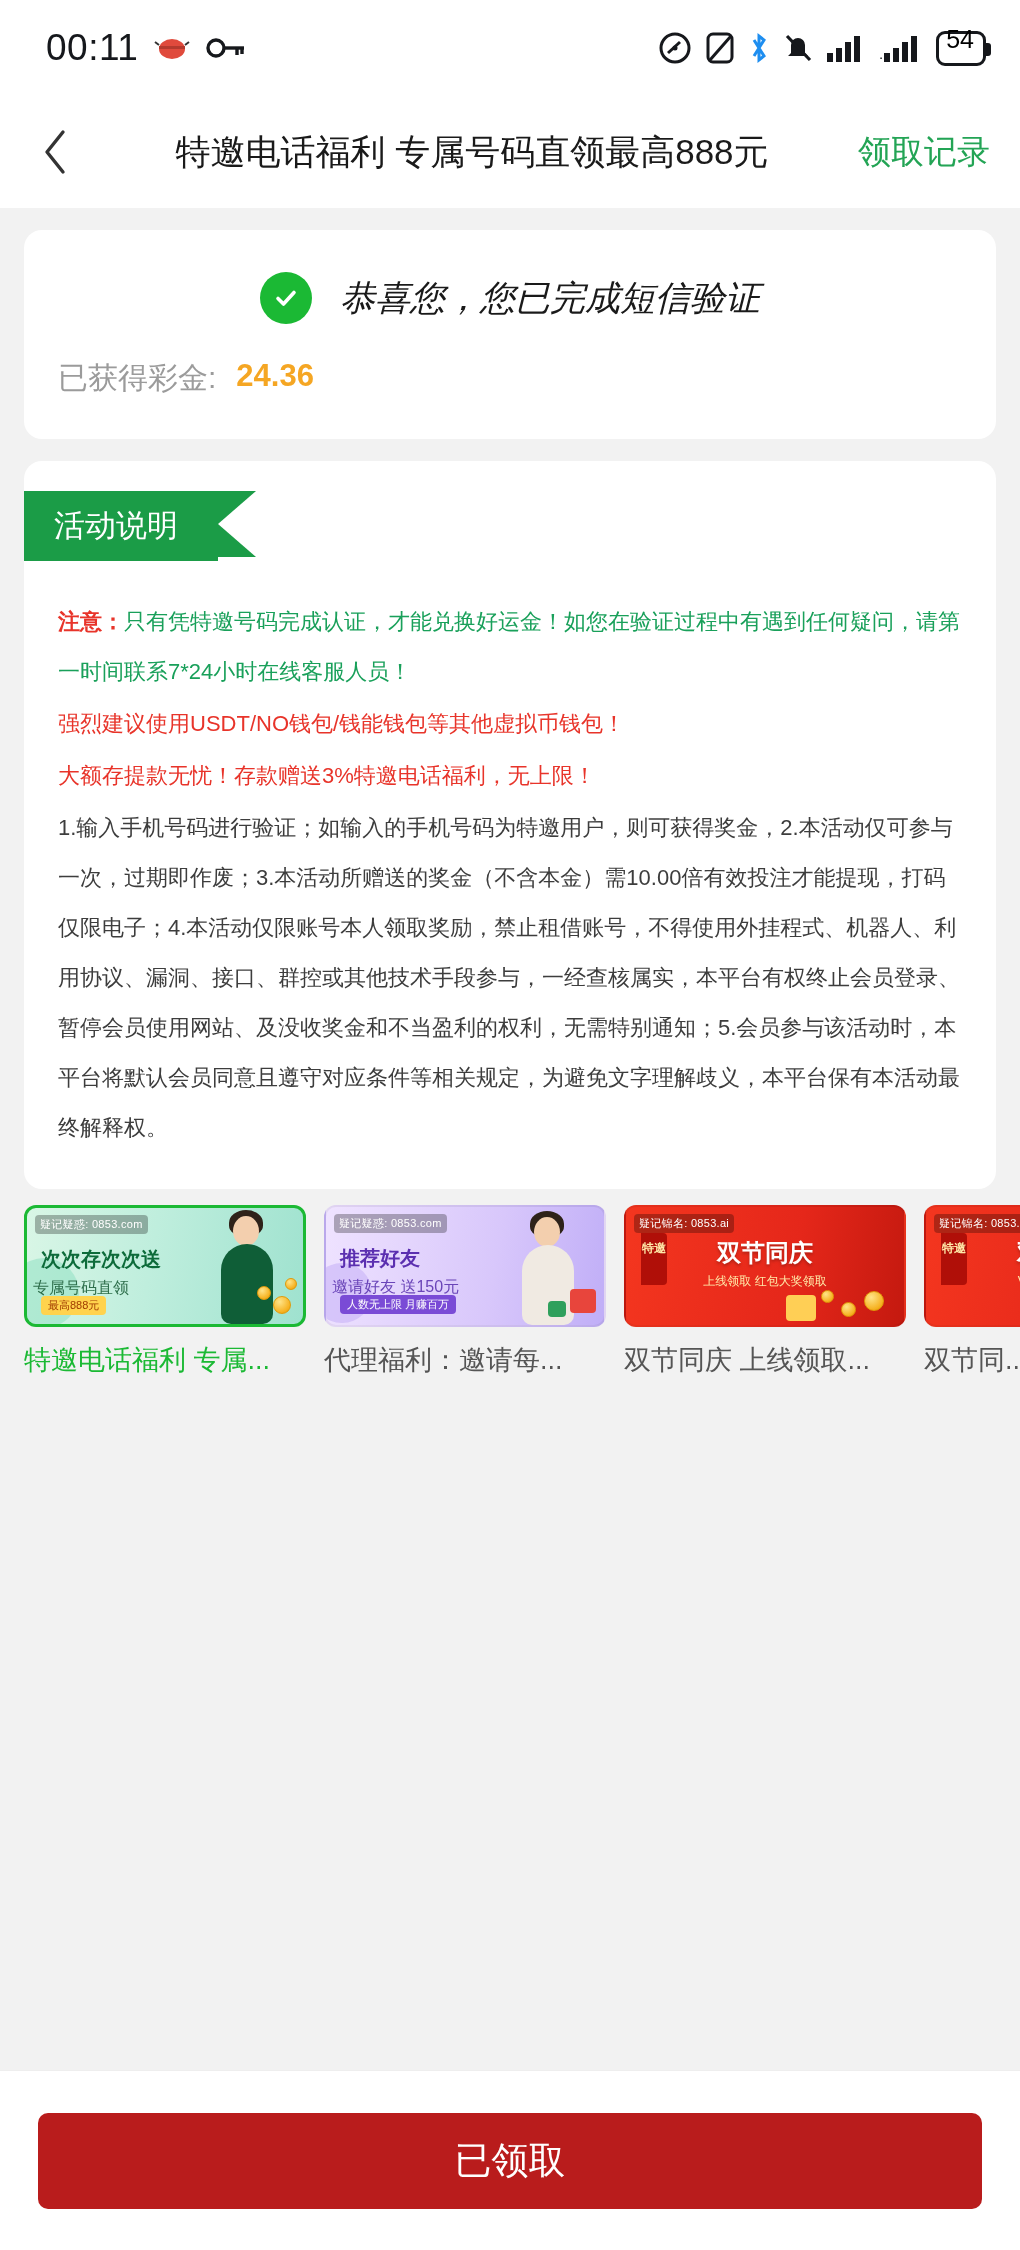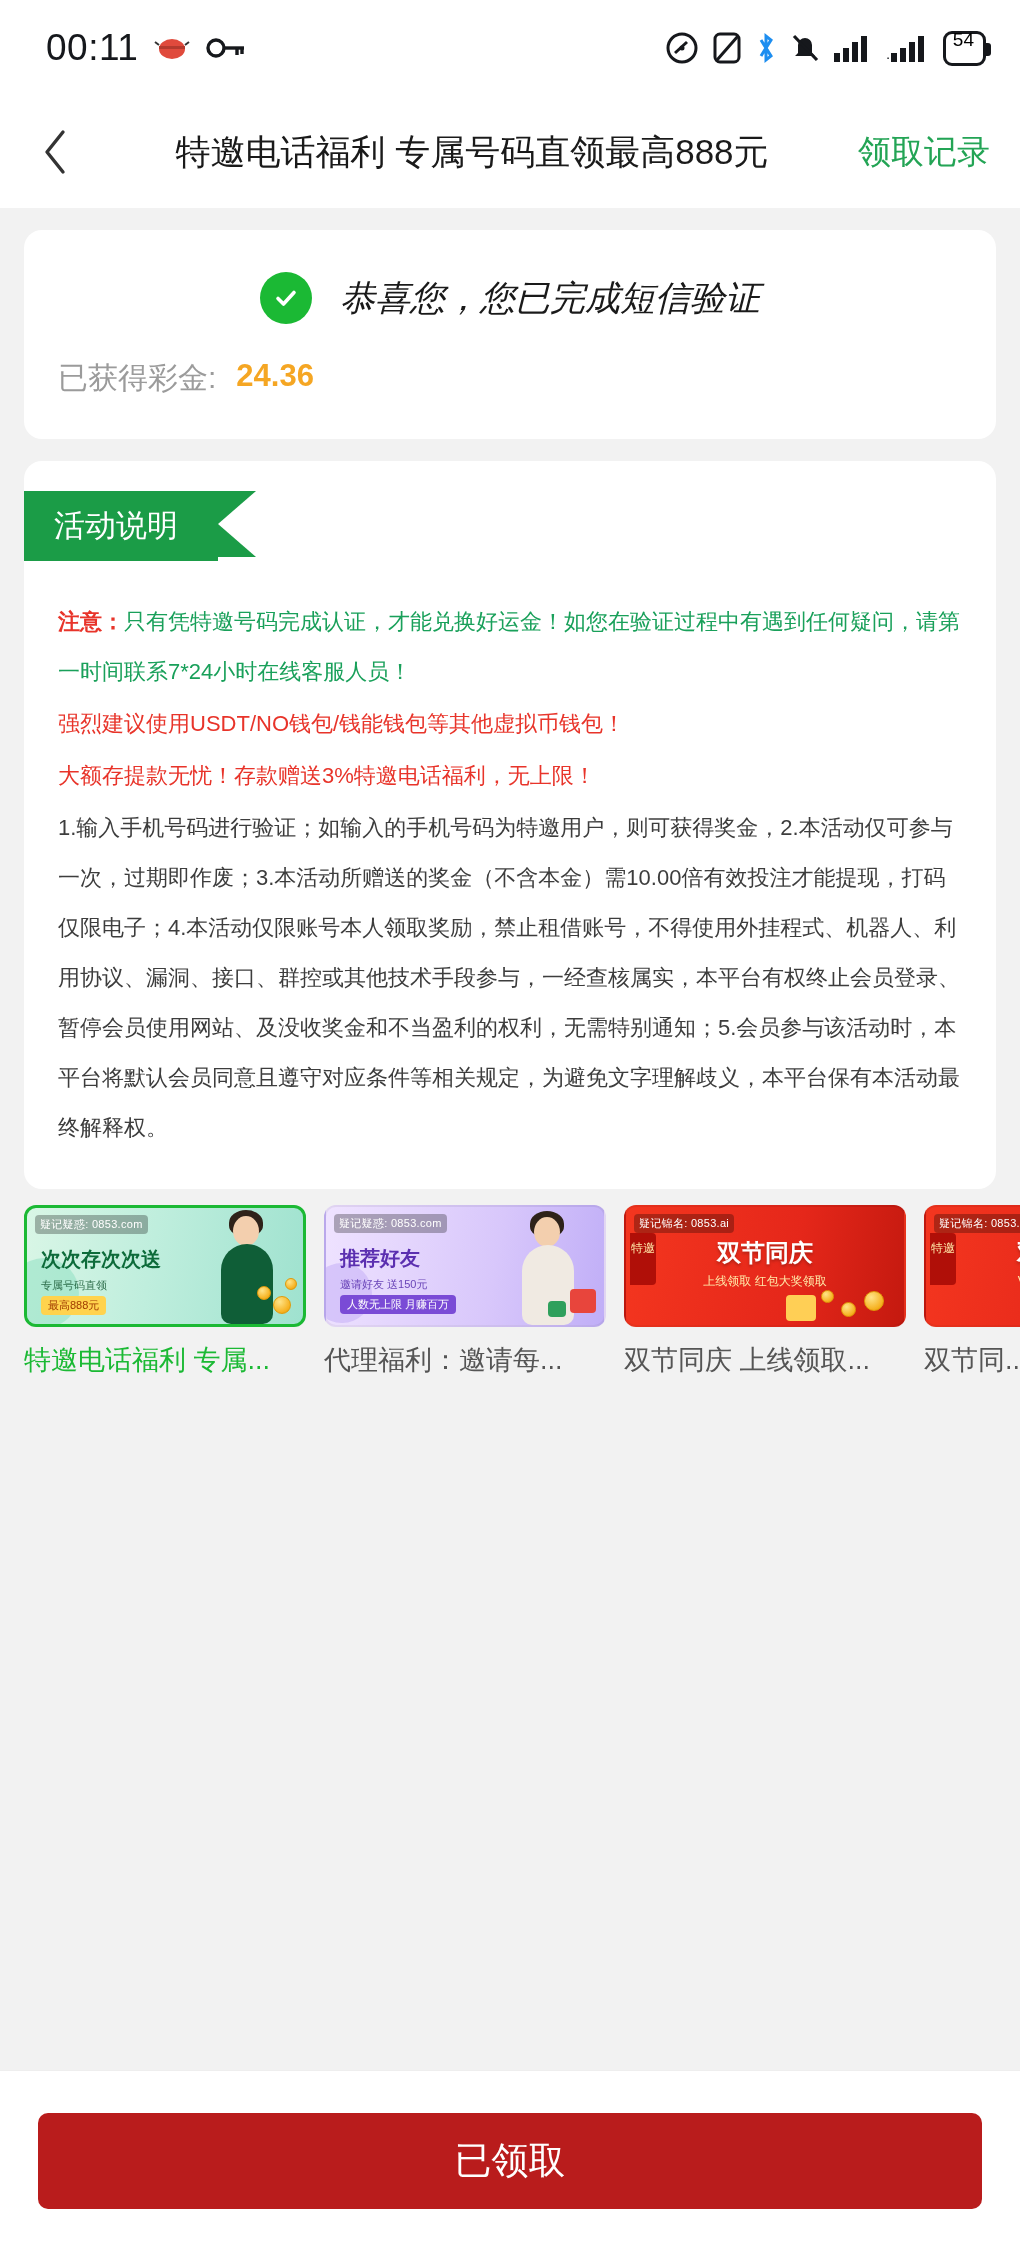--- a/index.html
+++ b/index.html
@@ -39,21 +39,21 @@
   .sb-icon { display: inline-flex; align-items: center; }
   .sb-right {
     display: flex;
     align-items: center;
     gap: 13px;
   }
   .battery {
     border: 3px solid #16181c;
     border-radius: 9px;
     padding: 2px 9px 19px 7px;
-    font-size: 19px;
+    font-size: 25px;
     line-height: 1;
     height: 35px;
     display: flex;
     align-items: center;
     position: relative;
   }
   .battery::after {
     content: "";
     position: absolute;
     right: -8px;
@@ -216,23 +216,23 @@
     position: absolute;
     left: 14px;
     top: 38px;
     font-size: 20px;
     font-weight: 700;
     color: #0d6b3a;
     z-index: 3;
   }
   .bt-sub {
     position: absolute;
-    left: 14px;
+    left: 6px;
     top: 70px;
-    font-size: 11px;
+    font-size: 16px;
     color: #2f6f4c;
     z-index: 3;
   }
   .bt-badge {
     position: absolute;
     left: 14px;
     top: 88px;
     font-size: 11px;
     background: #ffd34d;
     color: #a03b00;
@@ -306,32 +306,33 @@
     left: 50%;
     transform: translateX(-50%);
     top: 66px;
     font-size: 12px;
     color: #ffe9a8;
     z-index: 3;
     white-space: nowrap;
   }
   .bt-ribbon-left {
     position: absolute;
-    left: 4px;
+    left: 15px;
     top: 26px;
     width: 26px;
     height: 52px;
     background: #b00f08;
     color: #ffe9a8;
     font-size: 12px;
     line-height: 14px;
     text-align: center;
     padding-top: 8px;
     z-index: 4;
     border-radius: 0 4px 4px 0;
+    font-weight: bold;
   }
   .banner-caption {
     margin-top: 16px;
     font-size: 27px;
     line-height: 34px;
     color: #555555;
     white-space: nowrap;
     overflow: hidden;
     text-overflow: ellipsis;
     width: 282px;

